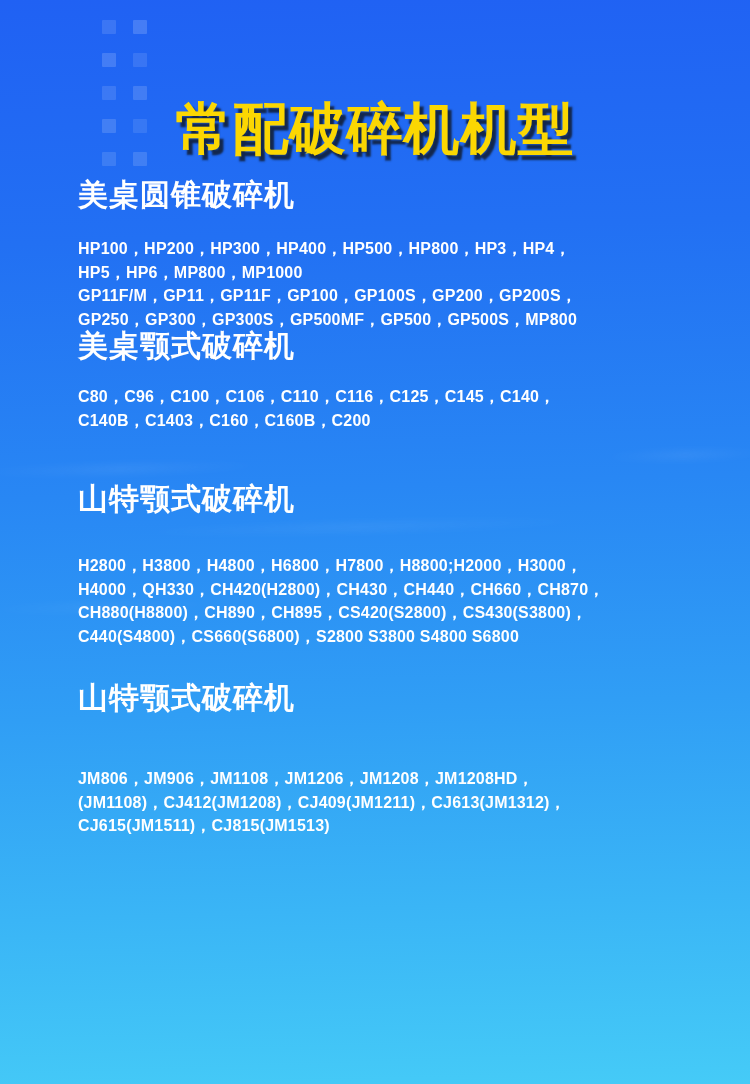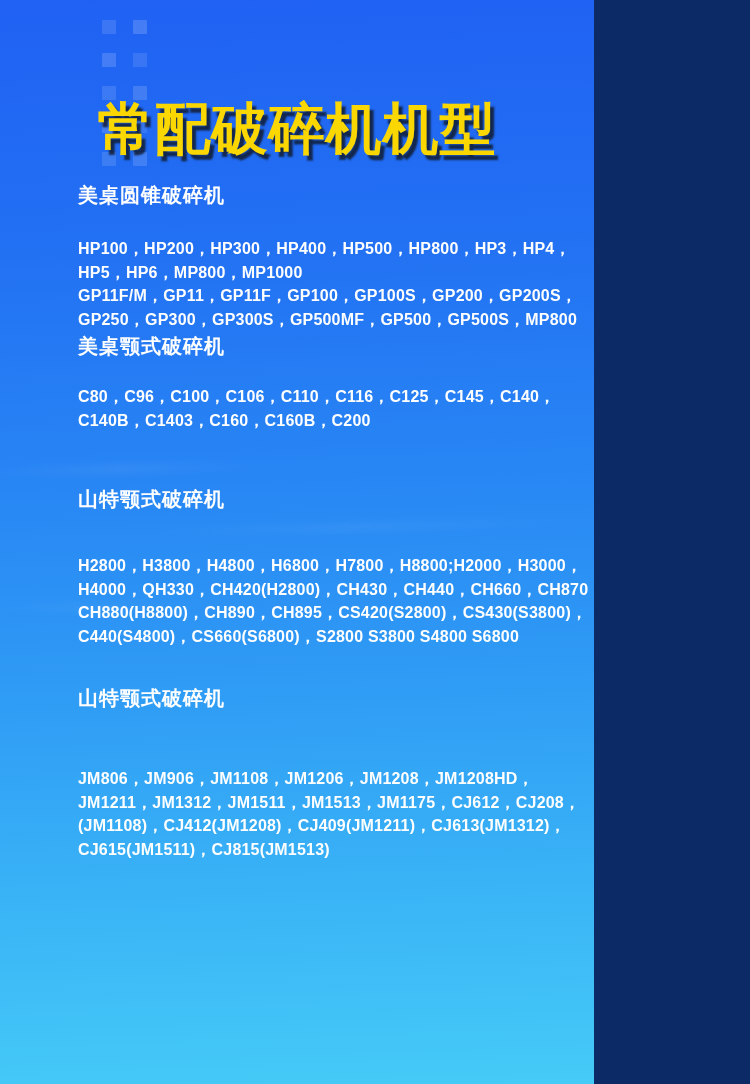--- a/index.html
+++ b/index.html
@@ -1,18 +1,18 @@
 <!DOCTYPE html>
 <html style="--title-color: #fbd702; --bg-top: #2061f3; --bg-bottom: #45cbf7; --text-color: #ffffff;"><head>
 <meta charset="utf-8">
 <style>
   html,body{margin:0;padding:0;background:#0b2a66;}
   .page{
     position:relative;
-    width:594px;height:1084px;
+    width:750px;height:1084px;
     overflow:hidden;
     font-family:"Liberation Sans","DejaVu Sans",sans-serif;
     color:var(--text-color,#ffffff);
     background:linear-gradient(178deg,
       var(--bg-top,#2061f3) 0%,
       #2270f3 22%,
       #2887f4 45%,
       #309ef5 65%,
       #3ab5f6 83%,
       var(--bg-bottom,#45cbf7) 100%);
@@ -58,21 +58,21 @@
     font-weight:700;
     letter-spacing:1px;
     color:var(--title-color,#fbd702);
     text-shadow:4px 5px 2px rgba(16,25,40,.82);
   }
 
   
   .content{position:absolute;left:78px;top:180px;width:612px;}
   .section-heading{
     margin:0;
-    font-size:20px;line-height:30px;
+    font-size:30px;line-height:30px;
     font-weight:700;
     letter-spacing:1px;
     color:#ffffff;
   }
   .model-lines{
     font-size:16px;line-height:23.5px;
     letter-spacing:.2px;
     font-weight:700;
   }
   .model-line{white-space:nowrap;}
@@ -137,20 +137,19 @@
         <div class="model-line">H4000，QH330，CH420(H2800)，CH430，CH440，CH660，CH870，</div>
         <div class="model-line">CH880(H8800)，CH890，CH895，CS420(S2800)，CS430(S3800)，</div>
         <div class="model-line">C440(S4800)，CS660(S6800)，S2800 S3800 S4800 S6800</div>
       </div>
     </section>
 
     <section class="sec-4">
       <h2 class="section-heading">山特颚式破碎机</h2>
       <div class="model-lines">
         <div class="model-line">JM806，JM906，JM1108，JM1206，JM1208，JM1208HD，</div>
-        <div class="model-line">JM1211，JM1312，JM1511，JM1513，JM1175，CJ612，CJ208，</div>
         <div class="model-line">(JM1108)，CJ412(JM1208)，CJ409(JM1211)，CJ613(JM1312)，</div>
         <div class="model-line">CJ615(JM1511)，CJ815(JM1513)</div>
       </div>
     </section>
 
   </div>
 </div>
 
 </body></html>

